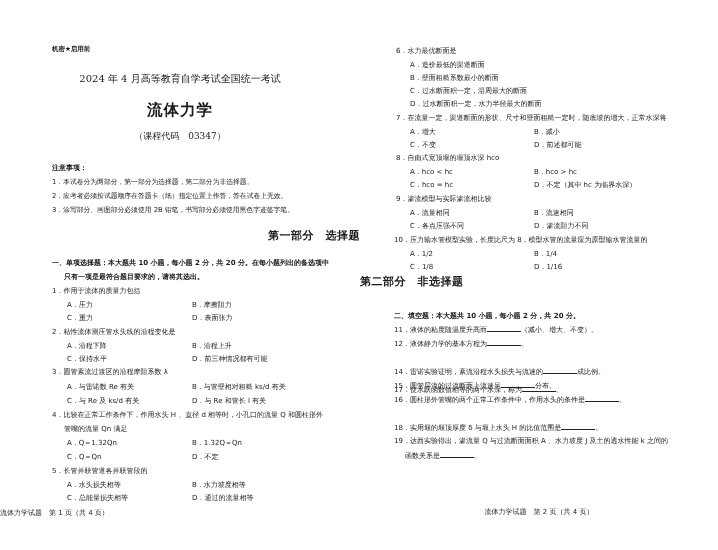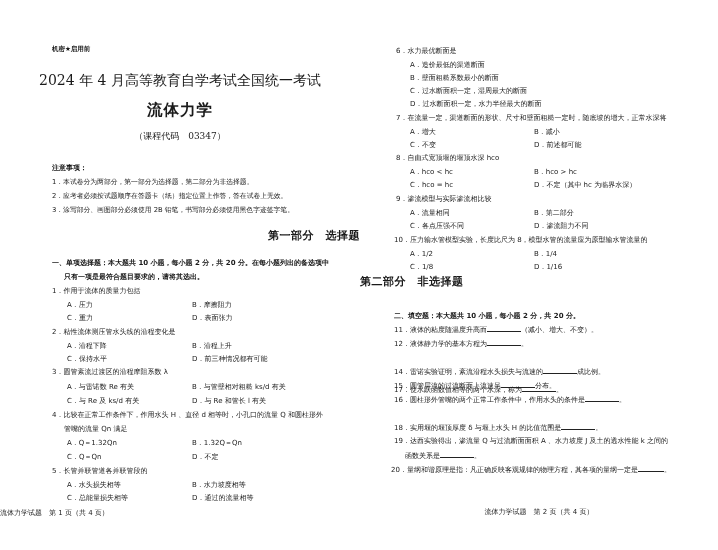--- a/index.html
+++ b/index.html
@@ -8,21 +8,21 @@
     background: #ffffff;
     font-family: "DejaVu Serif", "Liberation Serif", serif;
     color: #1a1a1a;
     position: relative;
   }
   .page { position: absolute; top: 0; height: 550px; }
   .page-left { left: 0; width: 360px; }
   .page-right { left: 360px; width: 358px; }
   .abs { position: absolute; white-space: nowrap; }
   .secret { left: 52px; top: 45px; font-size: 6.5px; font-weight: bold; font-family: "DejaVu Sans", sans-serif; }
-  .exam-title { left: 0; width: 360px; text-align: center; top: 72px; font-size: 14px; }
+  .exam-title { left: 0; width: 360px; text-align: center; top: 72px; font-size: 10px; }
   .subject { left: 0; width: 360px; text-align: center; top: 100px; font-size: 15.5px; font-weight: bold; font-family: Liberation Mono, monospace; letter-spacing: 1px; }
   .code { left: 0; width: 360px; text-align: center; top: 130px; font-size: 9px; }
   .notes-title { left: 52px; top: 163px; font-size: 7px; font-weight: bold; font-family: "DejaVu Sans", sans-serif; }
   .note { left: 52px; font-size: 6.8px; font-family: "DejaVu Sans", sans-serif; }
   .part-title { font-size: 11px; font-weight: bold; font-family: "DejaVu Sans", sans-serif; letter-spacing: 0.5px; }
   .sec-head { font-size: 7px; font-weight: bold; font-family: "DejaVu Sans", sans-serif; }
   .q { font-size: 7px; font-family: "DejaVu Sans", sans-serif; }
   .opt { font-size: 7px; font-family: "DejaVu Sans", sans-serif; }
   .footer { font-size: 7px; font-family: "DejaVu Sans", sans-serif; }
   .blank { display: inline-block; border-bottom: 0.8px solid #222; width: 34px; height: 7px; vertical-align: baseline; }
@@ -95,21 +95,21 @@
   <div class="abs opt" style="left:174px;top:140px">D．前述都可能</div>
 
   <div class="abs q" style="left:36px;top:153px">8．自由式宽顶堰的堰顶水深 hco</div>
   <div class="abs opt" style="left:50px;top:167px">A．hco &lt; hc</div>
   <div class="abs opt" style="left:174px;top:167px">B．hco &gt; hc</div>
   <div class="abs opt" style="left:50px;top:180px">C．hco = hc</div>
   <div class="abs opt" style="left:174px;top:180px">D．不定（其中 hc 为临界水深）</div>
 
   <div class="abs q" style="left:36px;top:194px">9．渗流模型与实际渗流相比较</div>
   <div class="abs opt" style="left:50px;top:208px">A．流量相同</div>
-  <div class="abs opt" style="left:174px;top:208px">B．第二部分</div>
+  <div class="abs opt" style="left:174px;top:208px">B．流速相同</div>
   <div class="abs opt" style="left:50px;top:221px">C．各点压强不同</div>
   <div class="abs opt" style="left:174px;top:221px">D．渗流阻力不同</div>
 
   <div class="abs q" style="left:34px;top:235px">10．压力输水管模型实验，长度比尺为 8，模型水管的流量应为原型输水管流量的</div>
   <div class="abs opt" style="left:50px;top:249px">A．1/2</div>
   <div class="abs opt" style="left:174px;top:249px">B．1/4</div>
   <div class="abs opt" style="left:50px;top:262px">C．1/8</div>
   <div class="abs opt" style="left:174px;top:262px">D．1/16</div>
 
   <div class="abs part-title" style="left:0;width:358px;top:274px">第二部分　非选择题</div>
@@ -134,18 +134,15 @@
   <div class="abs q" style="left:34px;top:384px">
     <span>17．使水跃函数值相等的两个水深，称为</span><span class="blank"></span><span>。</span>
   </div>
   <div class="abs q" style="left:34px;top:422px">
     <span>18．实用堰的堰顶厚度 δ 与堰上水头 H 的比值范围是</span><span class="blank"></span><span>。</span>
   </div>
   <div class="abs q" style="left:34px;top:436px">19．达西实验得出，渗流量 Q 与过流断面面积 A 、水力坡度 J 及土的透水性能 k 之间的</div>
   <div class="abs q" style="left:45px;top:450px">
     <span>函数关系是</span><span class="blank"></span><span>。</span>
   </div>
-  <div class="abs q" style="left:31px;top:464px">
-    <span>20．量纲和谐原理是指：凡正确反映客观规律的物理方程，其各项的量纲一定是</span><span class="blank" style="width:26px"></span><span>。</span>
-  </div>
 
   <div class="abs footer" style="left:0;width:358px;text-align:center;top:507px">流体力学试题　第 2 页（共 4 页）</div>
 </div>
 
 </body></html>

